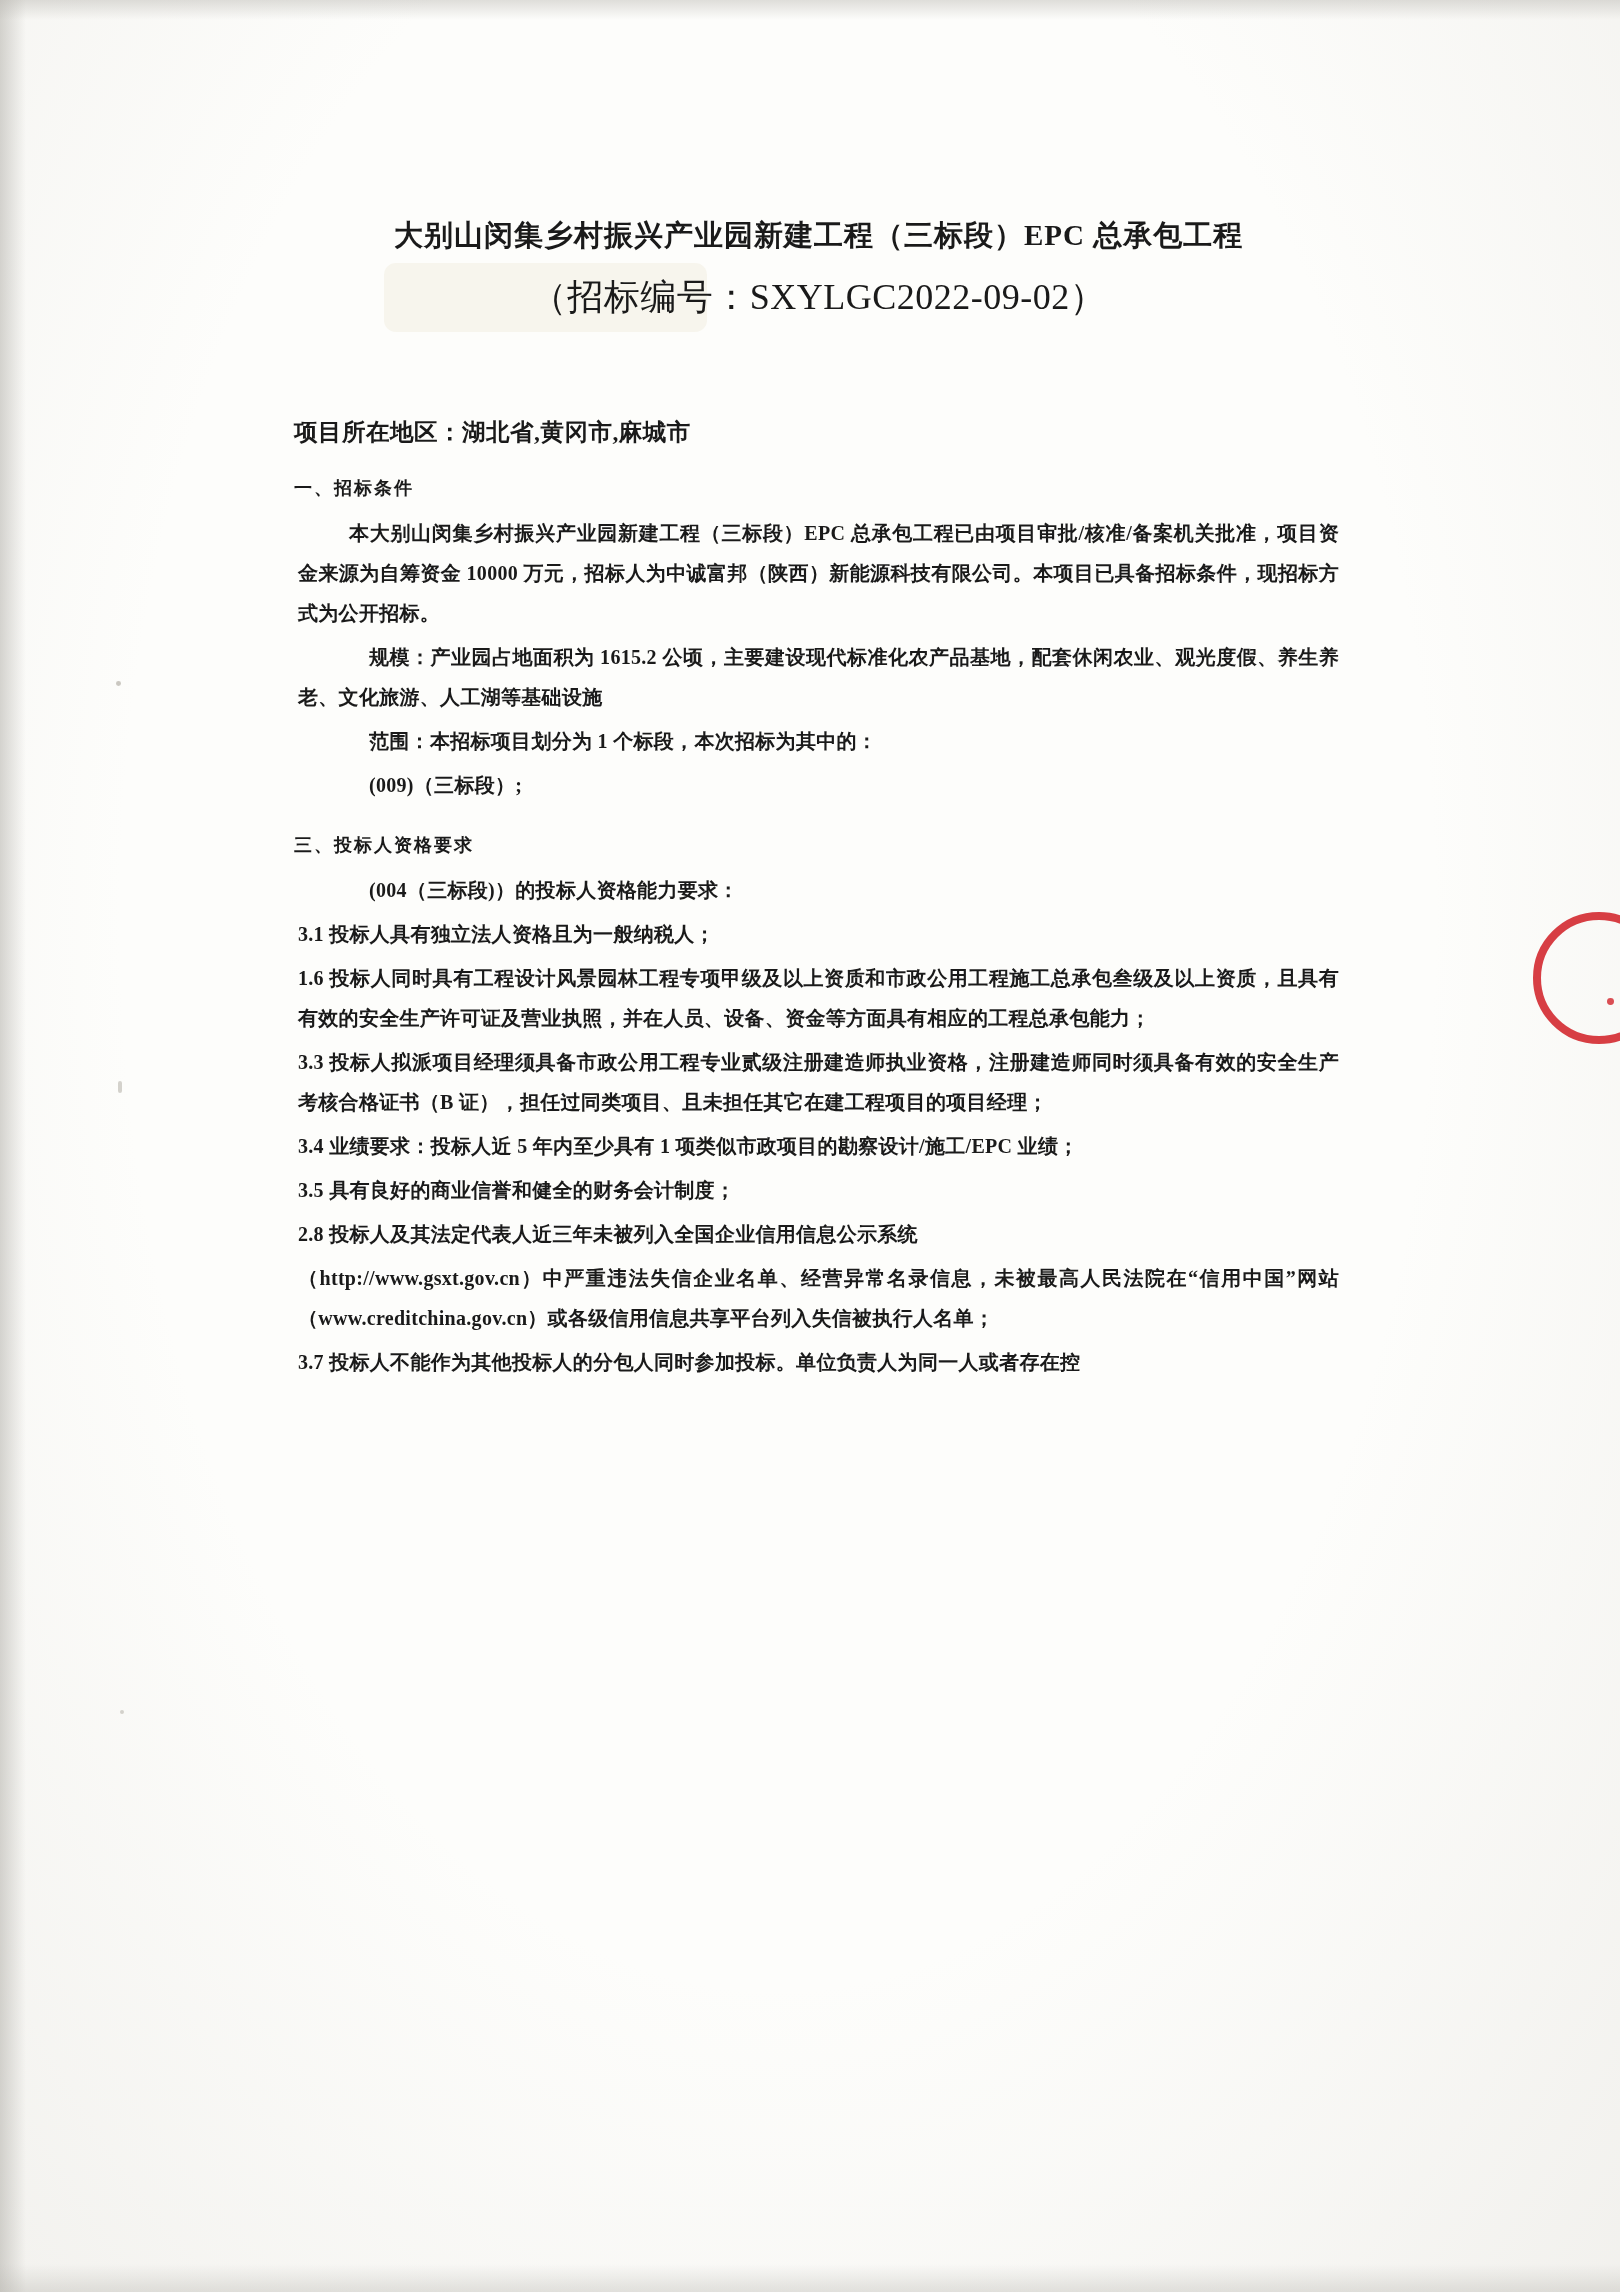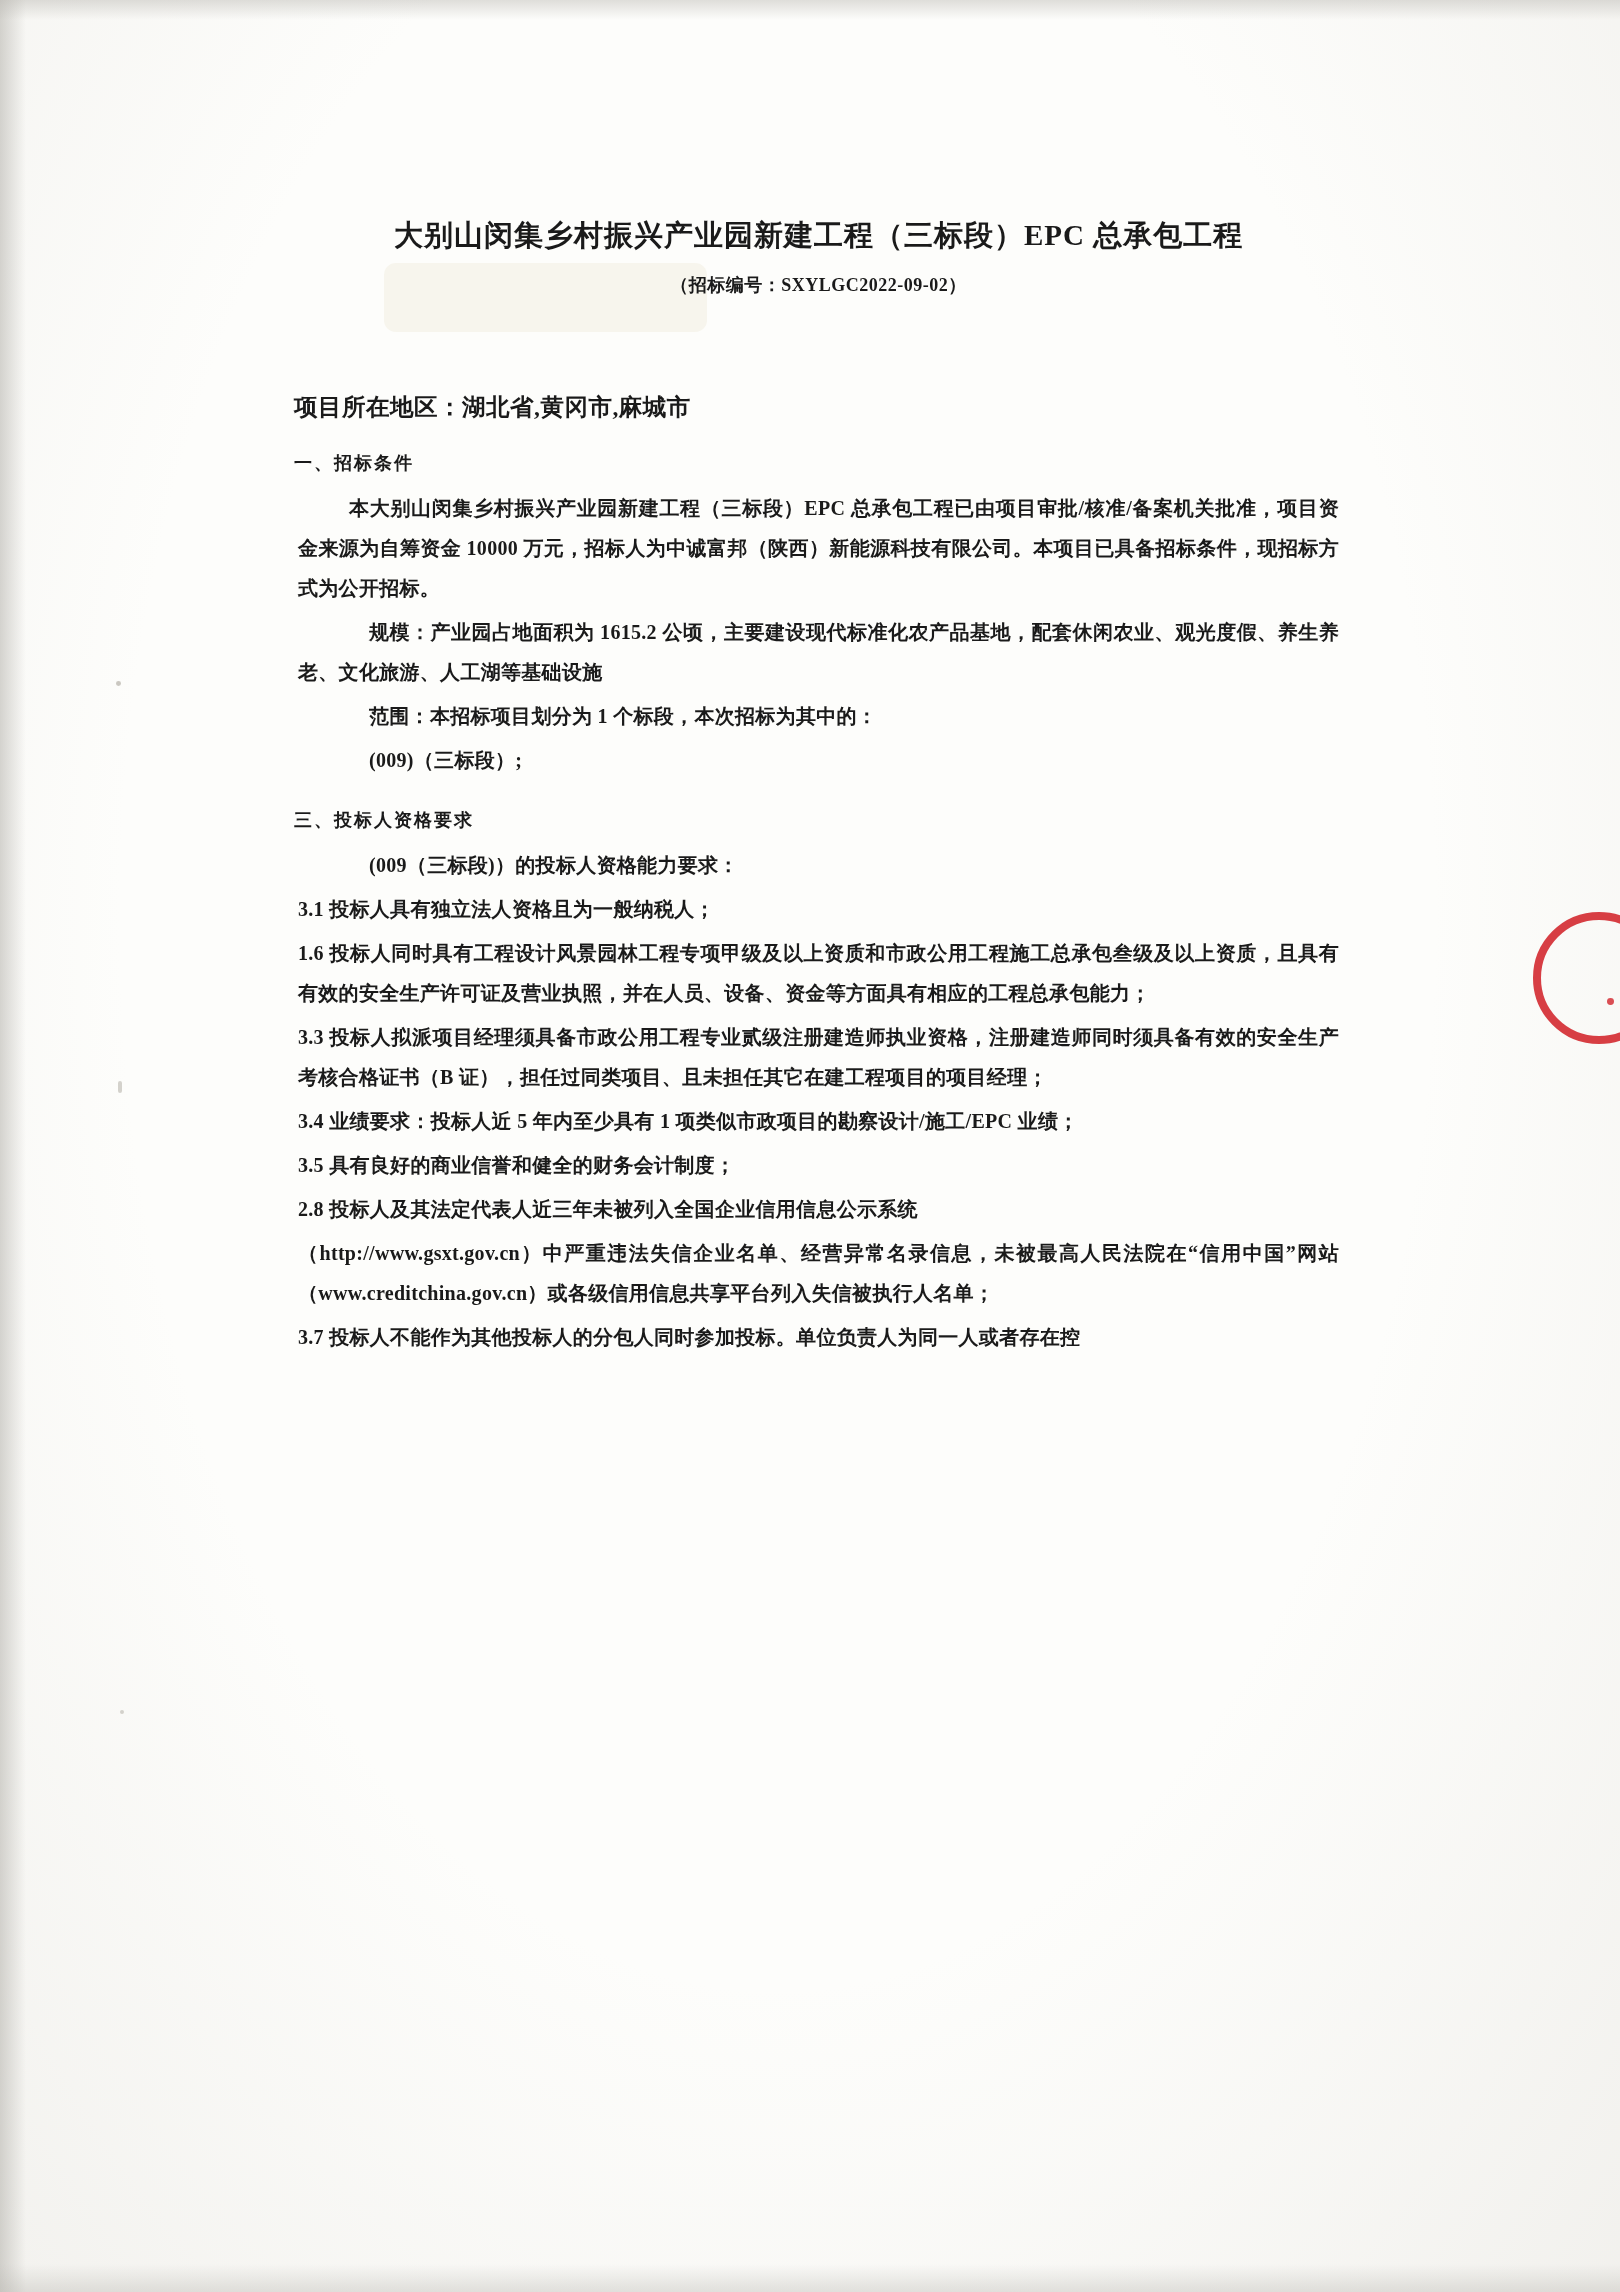--- a/index.html
+++ b/index.html
@@ -99,22 +99,22 @@
   .doc-title {
     text-align: center;
     font-size: 29px;
     font-weight: bold;
     letter-spacing: 1px;
     line-height: 1.5;
     margin: 0;
   }
   .doc-subtitle {
     text-align: center;
-    font-size: 18px;
-    font-weight: bold;
+    font-size: 36px;
+    font-weight: normal;
     letter-spacing: 0.5px;
     margin: 15.7px 0 0 0;
   }
 
   .meta-line {
     font-size: 23.5px;
     font-weight: bold;
     margin-top: 94px;
     letter-spacing: 0.5px;
   }
@@ -161,21 +161,21 @@
     <div class="meta-line">项目所在地区：湖北省,黄冈市,麻城市</div>
 
     <h2 class="section">一、招标条件</h2>
     <p class="para indent2">本大别山闵集乡村振兴产业园新建工程（三标段）EPC 总承包工程已由项目审批/核准/备案机关批准，项目资金来源为自筹资金 10000 万元，招标人为中诚富邦（陕西）新能源科技有限公司。本项目已具备招标条件，现招标方式为公开招标。</p>
 
     <p class="para indent3">规模：产业园占地面积为 1615.2 公顷，主要建设现代标准化农产品基地，配套休闲农业、观光度假、养生养老、文化旅游、人工湖等基础设施</p>
     <p class="para indent3">范围：本招标项目划分为 1 个标段，本次招标为其中的：</p>
     <p class="para indent3">(009)（三标段）;</p>
 
     <h2 class="section">三、投标人资格要求</h2>
-    <p class="para indent3">(009（三标段)）的投标人资格能力要求：</p>
+    <p class="para indent3">(004（三标段)）的投标人资格能力要求：</p>
     <p class="para">3.1 投标人具有独立法人资格且为一般纳税人；</p>
     <p class="para">1.6 投标人同时具有工程设计风景园林工程专项甲级及以上资质和市政公用工程施工总承包叁级及以上资质，且具有有效的安全生产许可证及营业执照，并在人员、设备、资金等方面具有相应的工程总承包能力；</p>
     <p class="para">3.3 投标人拟派项目经理须具备市政公用工程专业贰级注册建造师执业资格，注册建造师同时须具备有效的安全生产考核合格证书（B 证），担任过同类项目、且未担任其它在建工程项目的项目经理；</p>
     <p class="para">3.4 业绩要求：投标人近 5 年内至少具有 1 项类似市政项目的勘察设计/施工/EPC 业绩；</p>
     <p class="para">3.5 具有良好的商业信誉和健全的财务会计制度；</p>
     <p class="para">2.8 投标人及其法定代表人近三年未被列入全国企业信用信息公示系统</p>
     <p class="para">（http://www.gsxt.gov.cn）中严重违法失信企业名单、经营异常名录信息，未被最高人民法院在“信用中国”网站（www.creditchina.gov.cn）或各级信用信息共享平台列入失信被执行人名单；</p>
     <p class="para">3.7 投标人不能作为其他投标人的分包人同时参加投标。单位负责人为同一人或者存在控</p>
 
   </div>

